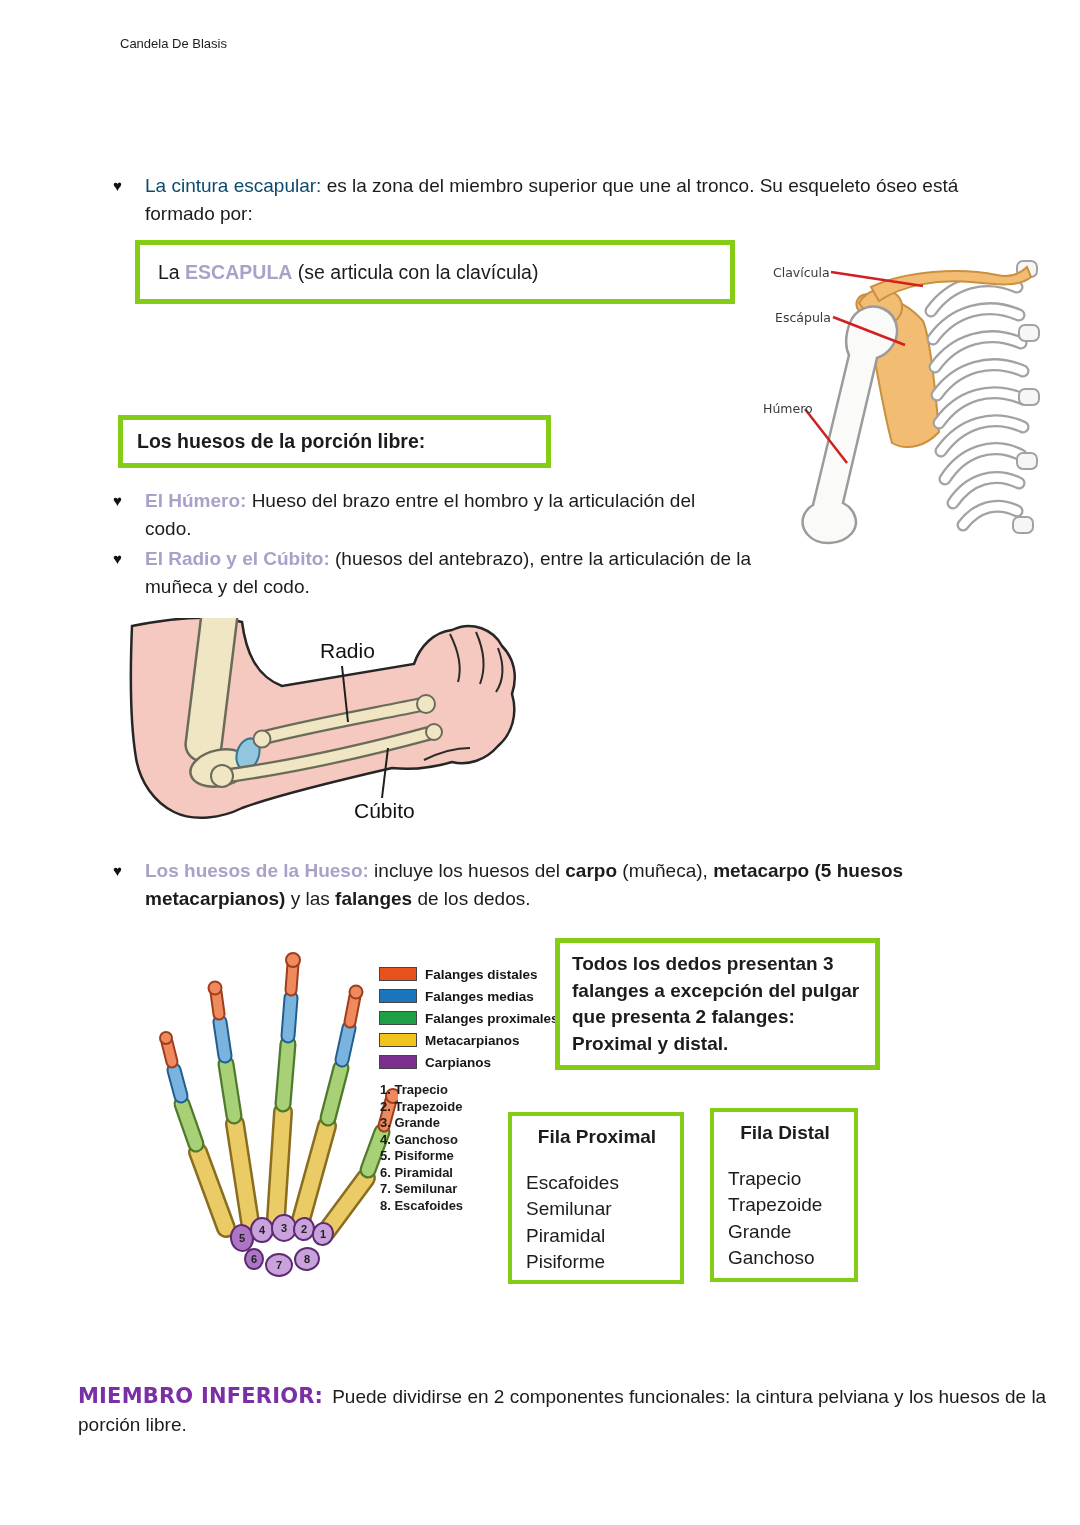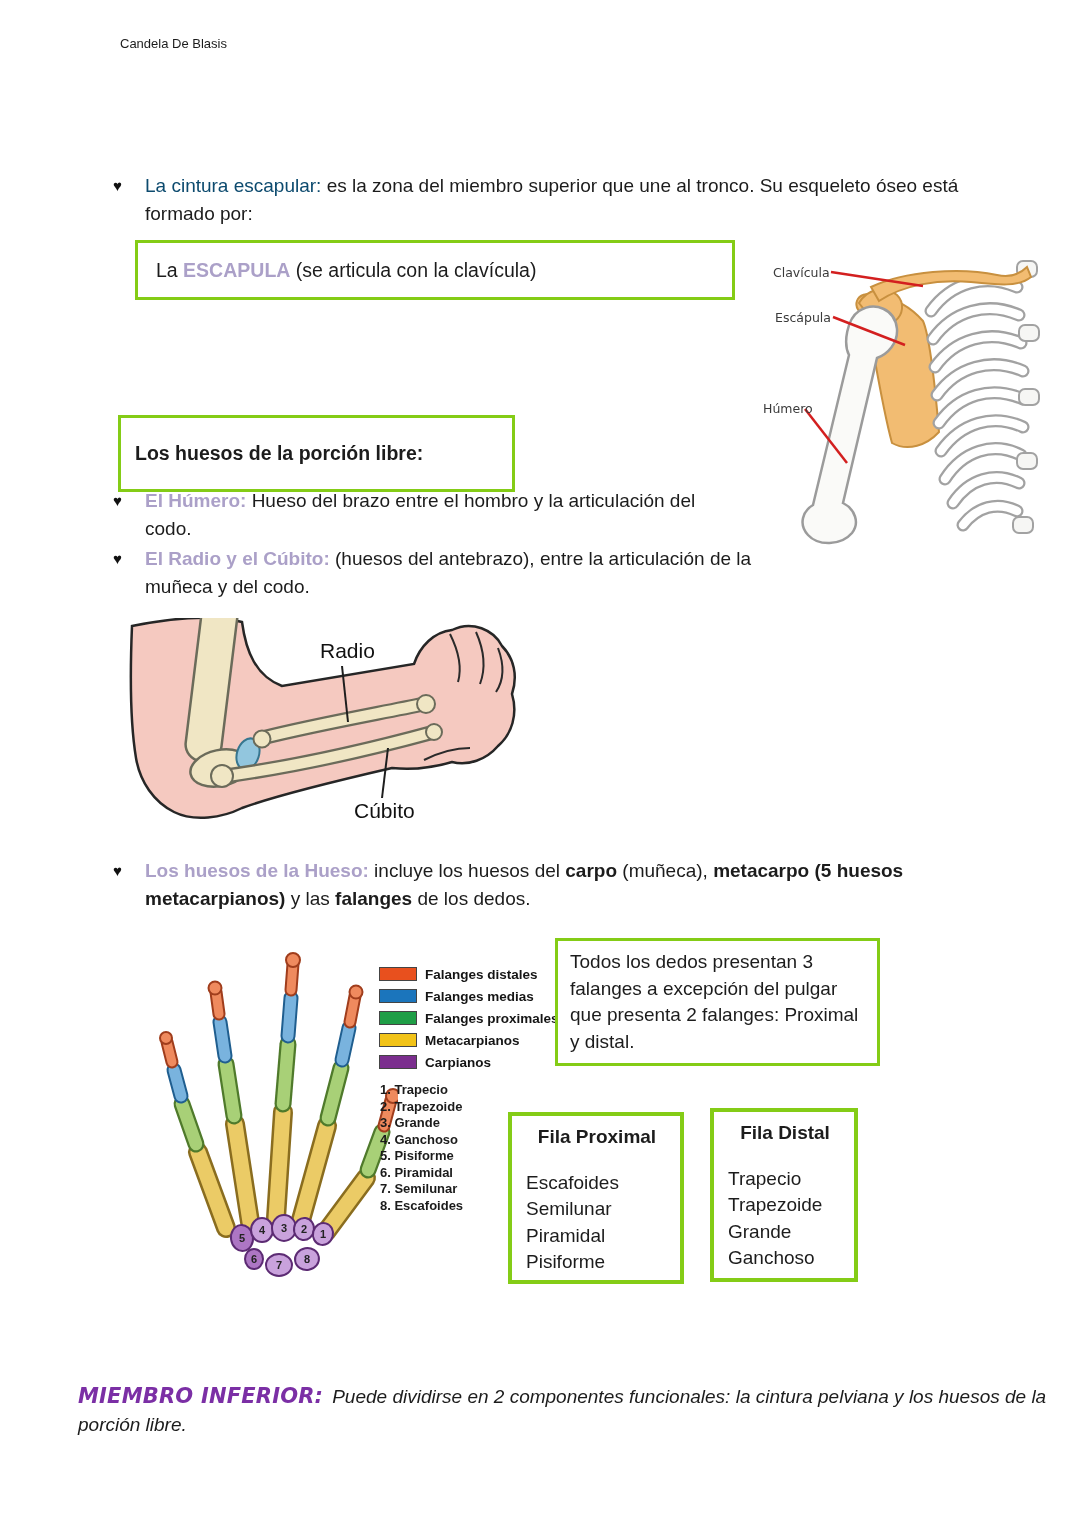--- a/index.html
+++ b/index.html
@@ -10,32 +10,32 @@
     font-family:"Liberation Sans", sans-serif; color:#1c1c1c;
   }
   .abs { position:absolute; }
   .author { left:78px; top:36px; font-size:13px;margin-left:42px; }
   .para { margin:0; font-size:19px; line-height:28px; }
   .display-heading {
     font-family:"DejaVu Sans", sans-serif; font-weight:800;
     color:#7b2fa5; font-size:21px; letter-spacing:.2px; margin-right:9px;
   }
   .superior-intro { left:78px; top:88px; width:820px; }
-  .inferior-para  { left:78px; top:1382px; width:990px;font-style:italic; }
+  .inferior-para  { left:78px; top:1382px; width:990px; }
 
   .bullet { position:absolute; display:flex; }
   .heart { width:32px; flex:none; font-size:15px; line-height:28px; color:#111; }
   .btext { font-size:19px; line-height:28px; }
   .plabel { color:#0c4a6e; font-weight:normal; }
   .plav   { color:#aba0c8; font-weight:bold; }
 
-  .pbox { position:absolute; border:3px solid #84cc16; background:#fff; }
+  .pbox { position:absolute; border:5px solid #84cc16; background:#fff; }
   .escapula-box { left:135px; top:240px; width:600px; padding:12px 18px; font-size:19.5px; line-height:30px; }
-  .porcion-box  { left:118px; top:415px; width:397px; padding:24px 14px; font-size:19.5px; font-weight:bold; }
-  .todos-box    { left:555px; top:938px; width:325px; padding:8px 12px; font-size:19px; line-height:26.5px; }
+  .porcion-box  { left:118px; top:415px; width:433px; padding:10px 14px; font-size:19.5px; font-weight:bold; }
+  .todos-box    { left:555px; top:938px; width:325px; padding:8px 12px; font-size:19px; line-height:26.5px;font-weight:bold; }
   .fila { border-width:4px; font-size:19px; line-height:26.5px; padding:8px 0 8px 14px; }
   .fila-proximal { left:508px; top:1112px; width:176px; height:172px; }
   .fila-distal   { left:710px; top:1108px; width:148px; height:174px; }
   .fila-title { font-weight:bold; text-align:center; margin-bottom:19px; padding-right:12px; }
 
   .legend { position:absolute; left:379px; top:963px; }
   .legend-row { display:flex; align-items:center; gap:8px; height:22px; }
   .legend-label { font-size:13.5px; font-weight:600; color:#151515; }
 
   .carpal-list { position:absolute; left:380px; top:1082px; font-size:13px; font-weight:700; color:#1b1b1b; line-height:16.5px; }

